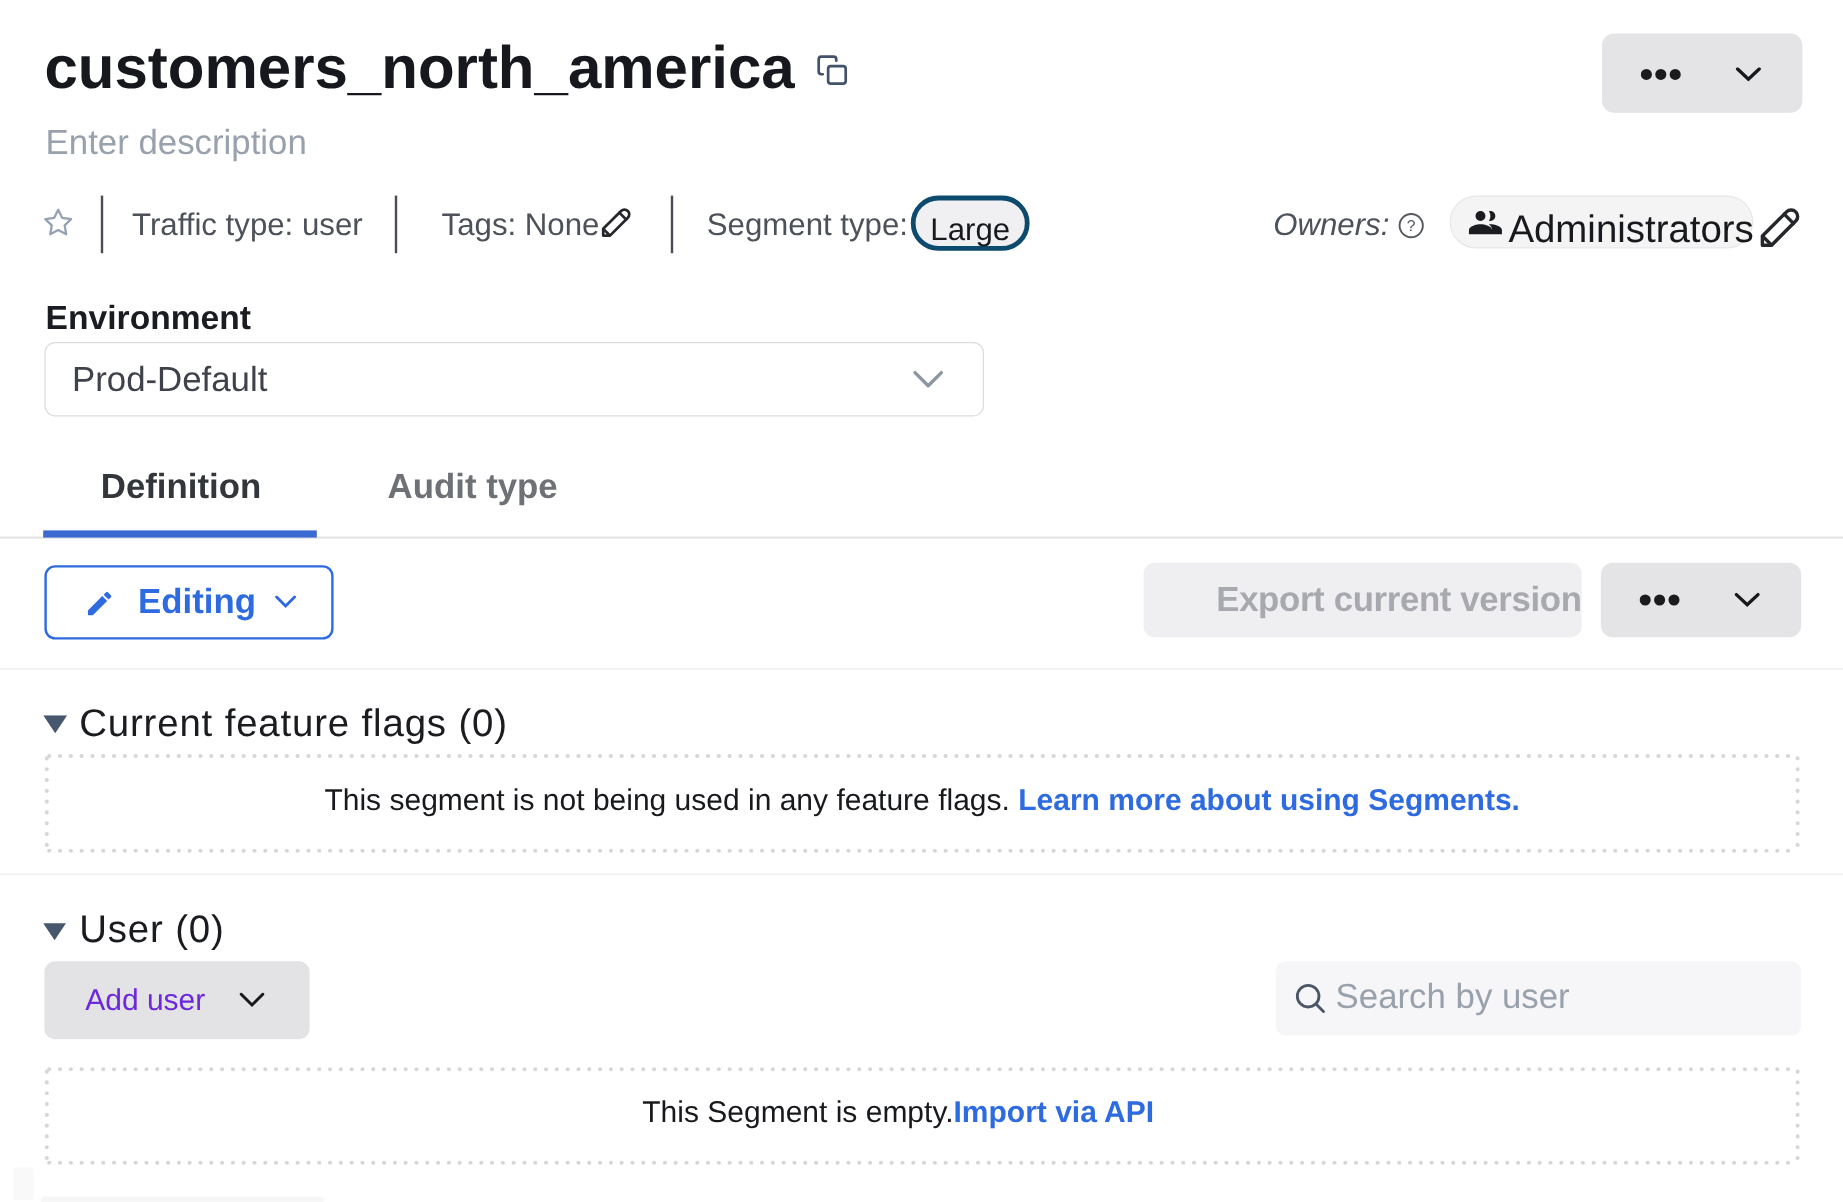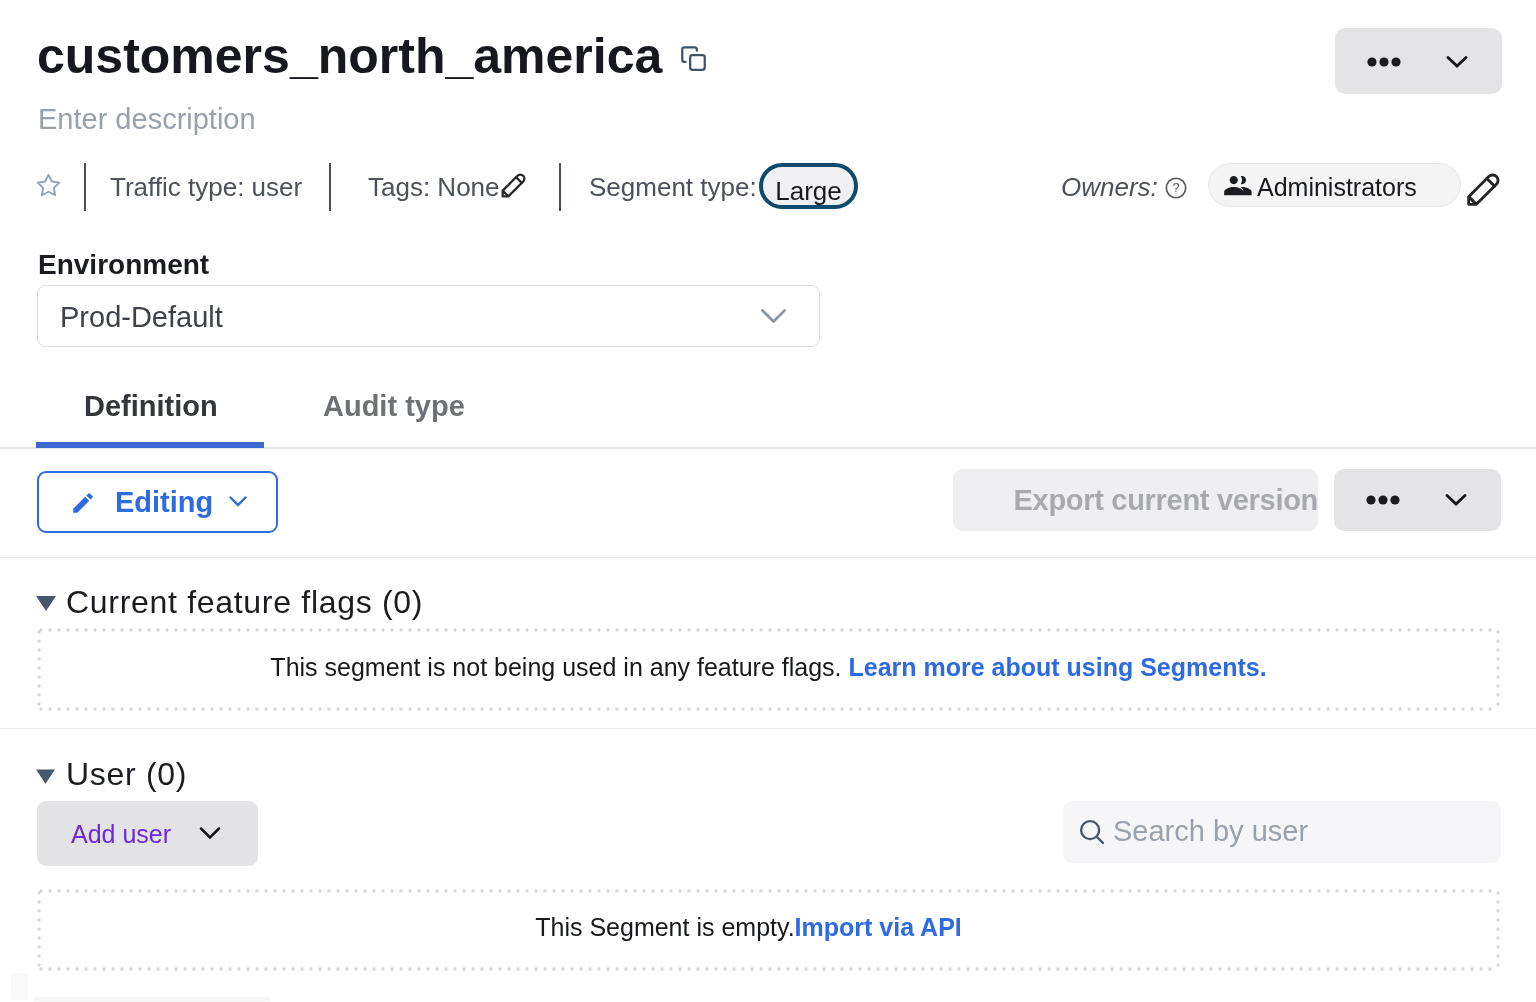--- a/index.html
+++ b/index.html
@@ -5,21 +5,21 @@
 * { margin:0; padding:0; box-sizing:border-box; }
 html,body { width:1536px; height:1002px; background:#fff; font-family:"Liberation Sans",sans-serif; overflow:hidden; }
 #page { position:relative; width:1536px; height:1002px; }
 .abs { position:absolute; }
 .title { left:37px; top:27px; font-size:50px; font-weight:bold; color:#16181d; letter-spacing:0px; }
 .desc { left:38px; top:103px; font-size:29px; color:#99a1ac; }
 .meta { font-size:26px; color:#4d5159; }
 .vdiv { width:2px; height:48px; top:163px; background:#4a4d55; }
 .pill-large { left:759px; top:163px; width:99px; height:46px; border-radius:23px; background:#f0f0f2; border:4px solid #0c4a6e; color:#17191d; font-size:26px; line-height:49px; text-align:center; }
 .pill-admin { left:1208px; top:163px; width:253px; height:44px; border-radius:22px; background:#f4f4f5; border:1px solid #e7e7ea; }
-.pill-admin span { position:absolute; left:48px; top:9px; font-size:25px; color:#17191d; }
+.pill-admin span { position:absolute; left:48px; top:9px; font-size:32px; color:#17191d; }
 .envlabel { left:38px; top:249px; font-size:28px; font-weight:bold; color:#1a1c21; }
 .select { left:37px; top:285px; width:783px; height:62px; border:1.5px solid #dcdce0; border-radius:9px; background:#fff; }
 .select-text { left:60px; top:301px; font-size:29px; color:#3f424a; }
 .tab1 { left:84px; top:390px; font-size:29px; font-weight:bold; color:#33363b; }
 .tab2 { left:323px; top:390px; font-size:29px; font-weight:bold; color:#6e7176; }
 .tabline { left:0; top:447px; width:1536px; height:1.5px; background:#e6e6e9; }
 .tabbar { left:36px; top:442px; width:228px; height:6px; background:#3b69d2; }
 .btn-editing { left:37px; top:471px; width:241px; height:62px; border:2px solid #2e6be0; border-radius:9px; background:#fff; }
 .btn-editing span { position:absolute; left:76px; top:13px; font-size:29px; color:#2e6be0;font-weight:bold; }
 .btn-export { left:953px; top:469px; width:365px; height:62px; border-radius:9px; background:#efeff1; text-align:right; line-height:62px; font-size:29px; font-weight:bold; color:#a8a9ae; letter-spacing:-0.3px; }

